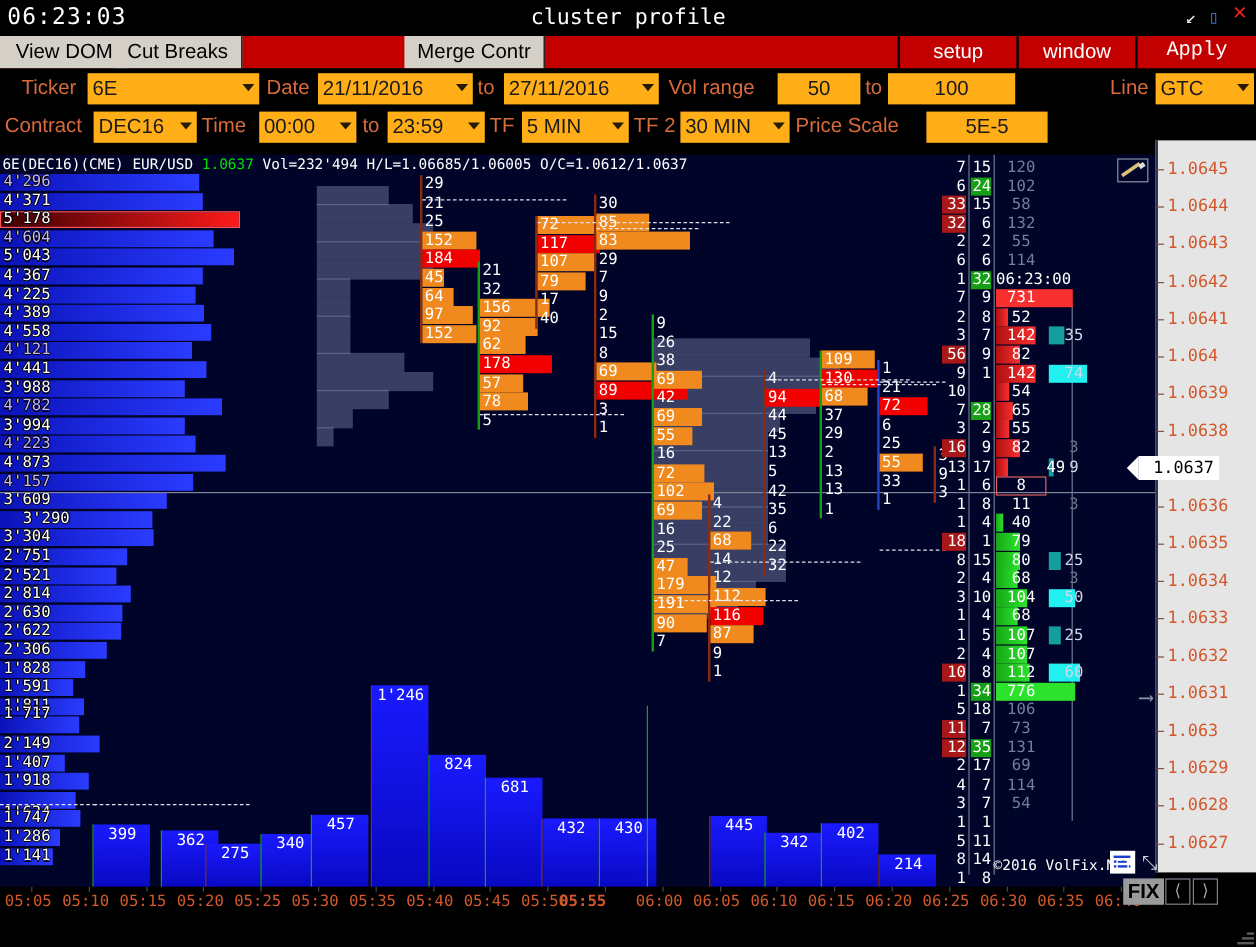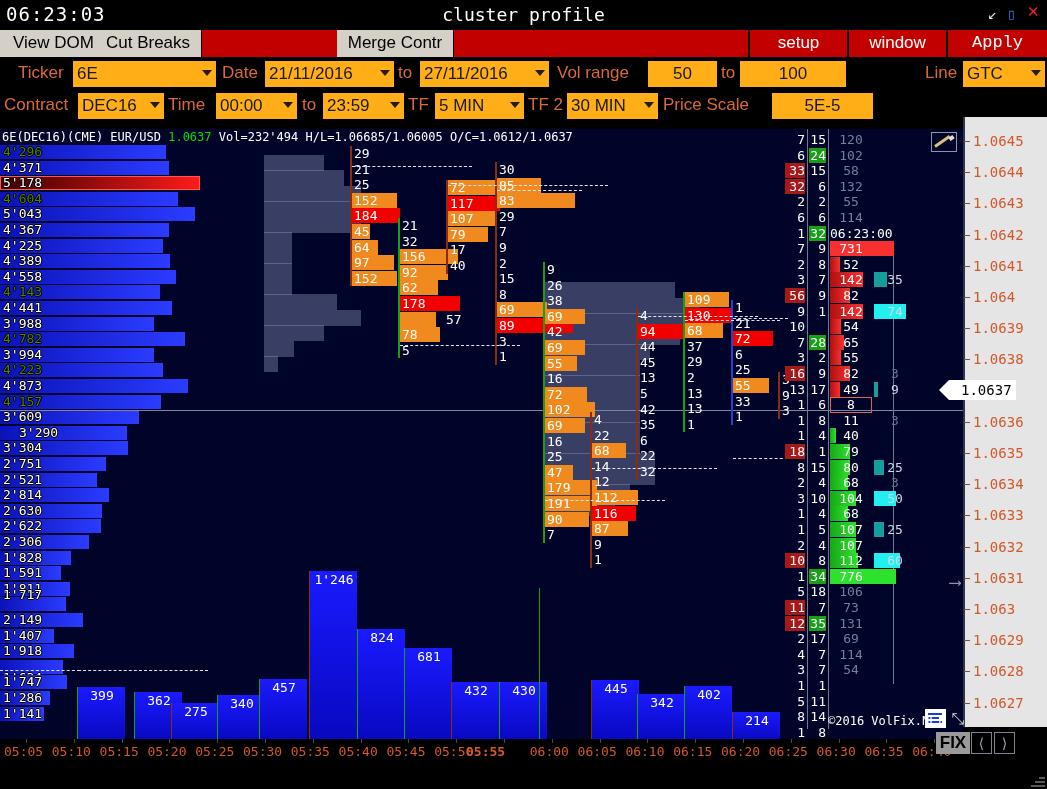--- a/index.html
+++ b/index.html
@@ -76,21 +76,21 @@
     font-family:"DejaVu Sans Mono",monospace;white-space:nowrap;z-index:40;
   }
   #infoline .grn{color:#00e000;}
 
   .vbar{position:absolute;left:0;height:14px;}
   .vlbl{
     position:absolute;left:3px;font-size:13px;color:#ffffff;
     font-family:"DejaVu Sans Mono",monospace;letter-spacing:0px;
     text-shadow:1px 0 0 #000,-1px 0 0 #000,0 1px 0 #000,0 -1px 0 #000;
   }
-  .vlbl.dim{color:#4d7c0f;}
+  .vlbl.dim{color:#c4b5fd;}
   .poc{background:linear-gradient(90deg,#3a0000,#ff1a1a);border:1px solid #ff5555;box-sizing:border-box;}
 
   
   .gbar{position:absolute;background:rgba(150,160,200,.38);}
 
   
   .cell{
     position:absolute;height:15px;font-size:13px;line-height:15px;
     color:#fff;font-family:"DejaVu Sans Mono",monospace;
     box-sizing:border-box;white-space:nowrap;
@@ -290,21 +290,21 @@
     <div class="vlbl" style="top: 77.4px;">5'043</div>
     <div class="vbar" style="top: 94px; width: 169px; background: linear-gradient(90deg, rgb(10, 18, 184), rgb(43, 60, 255));"></div>
     <div class="vlbl" style="top: 93px;">4'367</div>
     <div class="vbar" style="top: 109.6px; width: 163px; background: linear-gradient(90deg, rgb(10, 18, 184), rgb(43, 60, 255));"></div>
     <div class="vlbl" style="top: 108.6px;">4'225</div>
     <div class="vbar" style="top: 125.2px; width: 170px; background: linear-gradient(90deg, rgb(10, 18, 184), rgb(43, 60, 255));"></div>
     <div class="vlbl" style="top: 124.2px;">4'389</div>
     <div class="vbar" style="top: 140.8px; width: 176px; background: linear-gradient(90deg, rgb(10, 18, 184), rgb(43, 60, 255));"></div>
     <div class="vlbl" style="top: 139.8px;">4'558</div>
     <div class="vbar" style="top: 156.4px; width: 160px; background: linear-gradient(90deg, rgb(10, 18, 184), rgb(43, 60, 255));"></div>
-    <div class="vlbl dim" style="top: 155.4px;">4'143</div>
+    <div class="vlbl dim" style="top: 155.4px;">4'121</div>
     <div class="vbar" style="top: 172px; width: 172px; background: linear-gradient(90deg, rgb(10, 18, 184), rgb(43, 60, 255));"></div>
     <div class="vlbl" style="top: 171px;">4'441</div>
     <div class="vbar" style="top: 187.6px; width: 154px; background: linear-gradient(90deg, rgb(10, 18, 184), rgb(43, 60, 255));"></div>
     <div class="vlbl" style="top: 186.6px;">3'988</div>
     <div class="vbar" style="top: 203.2px; width: 185px; background: linear-gradient(90deg, rgb(10, 18, 184), rgb(43, 60, 255));"></div>
     <div class="vlbl dim" style="top: 202.2px;">4'782</div>
     <div class="vbar" style="top: 218.8px; width: 154px; background: linear-gradient(90deg, rgb(10, 18, 184), rgb(43, 60, 255));"></div>
     <div class="vlbl" style="top: 217.8px;">3'994</div>
     <div class="vbar" style="top: 234.4px; width: 163px; background: linear-gradient(90deg, rgb(10, 18, 184), rgb(43, 60, 255));"></div>
     <div class="vlbl dim" style="top: 233.4px;">4'223</div>
@@ -365,21 +365,21 @@
     <div class="cell" style="left: 352px; top: 110.6px;"><div class="bar or" style="width: 26px;"></div><span>64</span></div>
     <div class="cell" style="left: 352px; top: 126.2px;"><div class="bar or" style="width: 42px;"></div><span>97</span></div>
     <div class="cell" style="left: 352px; top: 141.8px;"><div class="bar or" style="width: 45px;"></div><span>152</span></div>
     <div class="axisline axgrn" style="left: 398px; top: 89px; height: 140.4px;"></div>
     <div class="cell" style="left: 400px; top: 89px;"><span>21</span></div>
     <div class="cell" style="left: 400px; top: 104.6px;"><span>32</span></div>
     <div class="cell" style="left: 400px; top: 120.2px;"><div class="bar or" style="width: 58px;"></div><span>156</span></div>
     <div class="cell" style="left: 400px; top: 135.8px;"><div class="bar or" style="width: 48px;"></div><span>92</span></div>
     <div class="cell" style="left: 400px; top: 151.4px;"><div class="bar or" style="width: 38px;"></div><span>62</span></div>
     <div class="cell" style="left: 400px; top: 167px;"><div class="bar rd" style="width: 60px;"></div><span>178</span></div>
-    <div class="cell" style="left: 400px; top: 182.6px; padding-left: 44px;"><div class="bar or" style="width: 36px;"></div><span>57</span></div>
+    <div class="cell" style="left: 400px; top: 182.6px;"><div class="bar or" style="width: 36px;"></div><span>57</span></div>
     <div class="cell" style="left: 400px; top: 198.2px;"><div class="bar or" style="width: 40px;"></div><span>78</span></div>
     <div class="cell" style="left: 400px; top: 213.8px;"><span>5</span></div>
     <div class="axisline axred" style="left: 446px; top: 51px; height: 93.6px;"></div>
     <div class="cell" style="left: 448px; top: 51px;"><div class="bar or" style="width: 50px;"></div><span>72</span></div>
     <div class="cell" style="left: 448px; top: 66.6px;"><div class="bar rd" style="width: 52px;"></div><span>117</span></div>
     <div class="cell" style="left: 448px; top: 82.2px;"><div class="bar or" style="width: 48px;"></div><span>107</span></div>
     <div class="cell" style="left: 448px; top: 97.8px;"><div class="bar or" style="width: 40px;"></div><span>79</span></div>
     <div class="cell" style="left: 448px; top: 113.4px;"><span>17</span></div>
     <div class="cell" style="left: 448px; top: 129px;"><span>40</span></div>
     <div class="axisline axred" style="left: 495px; top: 33px; height: 202.8px;"></div>
@@ -602,21 +602,21 @@
     <div class="dcell" style="left: 45px; top: 221.4px; width: 42px; text-align: center;">55</div>
     <div class="dbar" style="left: 45px; top: 237px; width: 20px; background: linear-gradient(90deg, rgb(176, 16, 16), rgb(248, 48, 48));"></div>
     <div class="dcell" style="left: 0px; top: 237px; width: 20px; background: rgb(168, 24, 24);">16</div>
     <div class="dcell" style="left: 24px; top: 237px; width: 17px;">9</div>
     <div class="dcell" style="left: 45px; top: 237px; width: 42px; text-align: center;">82</div>
     <div class="dcell" style="left: 90px; top: 237px; width: 40px; text-align: center; color: rgb(106, 116, 144);">3</div>
     <div class="dbar" style="left: 45px; top: 252.6px; width: 10px; background: linear-gradient(90deg, rgb(176, 16, 16), rgb(248, 48, 48));"></div>
     <div class="dbar" style="left: 89px; top: 252.6px; width: 4px; background: rgb(22, 158, 158);"></div>
     <div class="dcell" style="left: 0px; top: 252.6px; width: 20px;">13</div>
     <div class="dcell" style="left: 24px; top: 252.6px; width: 17px;">17</div>
-    <div class="dcell" style="left: 45px; top: 252.6px; width: 42px; text-align: center;">49</div>
+    <div class="dcell" style="left: 45px; top: 252.6px; width: 42px; text-align: left; padding-left: 42px;">49</div>
     <div class="dcell" style="left: 90px; top: 252.6px; width: 40px; text-align: center; color: rgb(207, 216, 232);">9</div>
     <div class="dcell" style="left: 0px; top: 268.2px; width: 20px;">1</div>
     <div class="dcell" style="left: 24px; top: 268.2px; width: 17px;">6</div>
     <div class="dcell" style="left: 45px; top: 268.2px; width: 42px; text-align: center; border: 1px solid rgb(224, 96, 96); height: 16px; line-height: 14px;">8</div>
     <div class="dcell" style="left: 0px; top: 283.8px; width: 20px;">1</div>
     <div class="dcell" style="left: 24px; top: 283.8px; width: 17px;">8</div>
     <div class="dcell" style="left: 45px; top: 283.8px; width: 42px; text-align: center;">11</div>
     <div class="dcell" style="left: 90px; top: 283.8px; width: 40px; text-align: center; color: rgb(106, 116, 144);">3</div>
     <div class="dbar" style="left: 45px; top: 299.4px; width: 6px; background: linear-gradient(90deg, rgb(23, 168, 23), rgb(44, 226, 44));"></div>
     <div class="dcell" style="left: 0px; top: 299.4px; width: 20px;">1</div>

